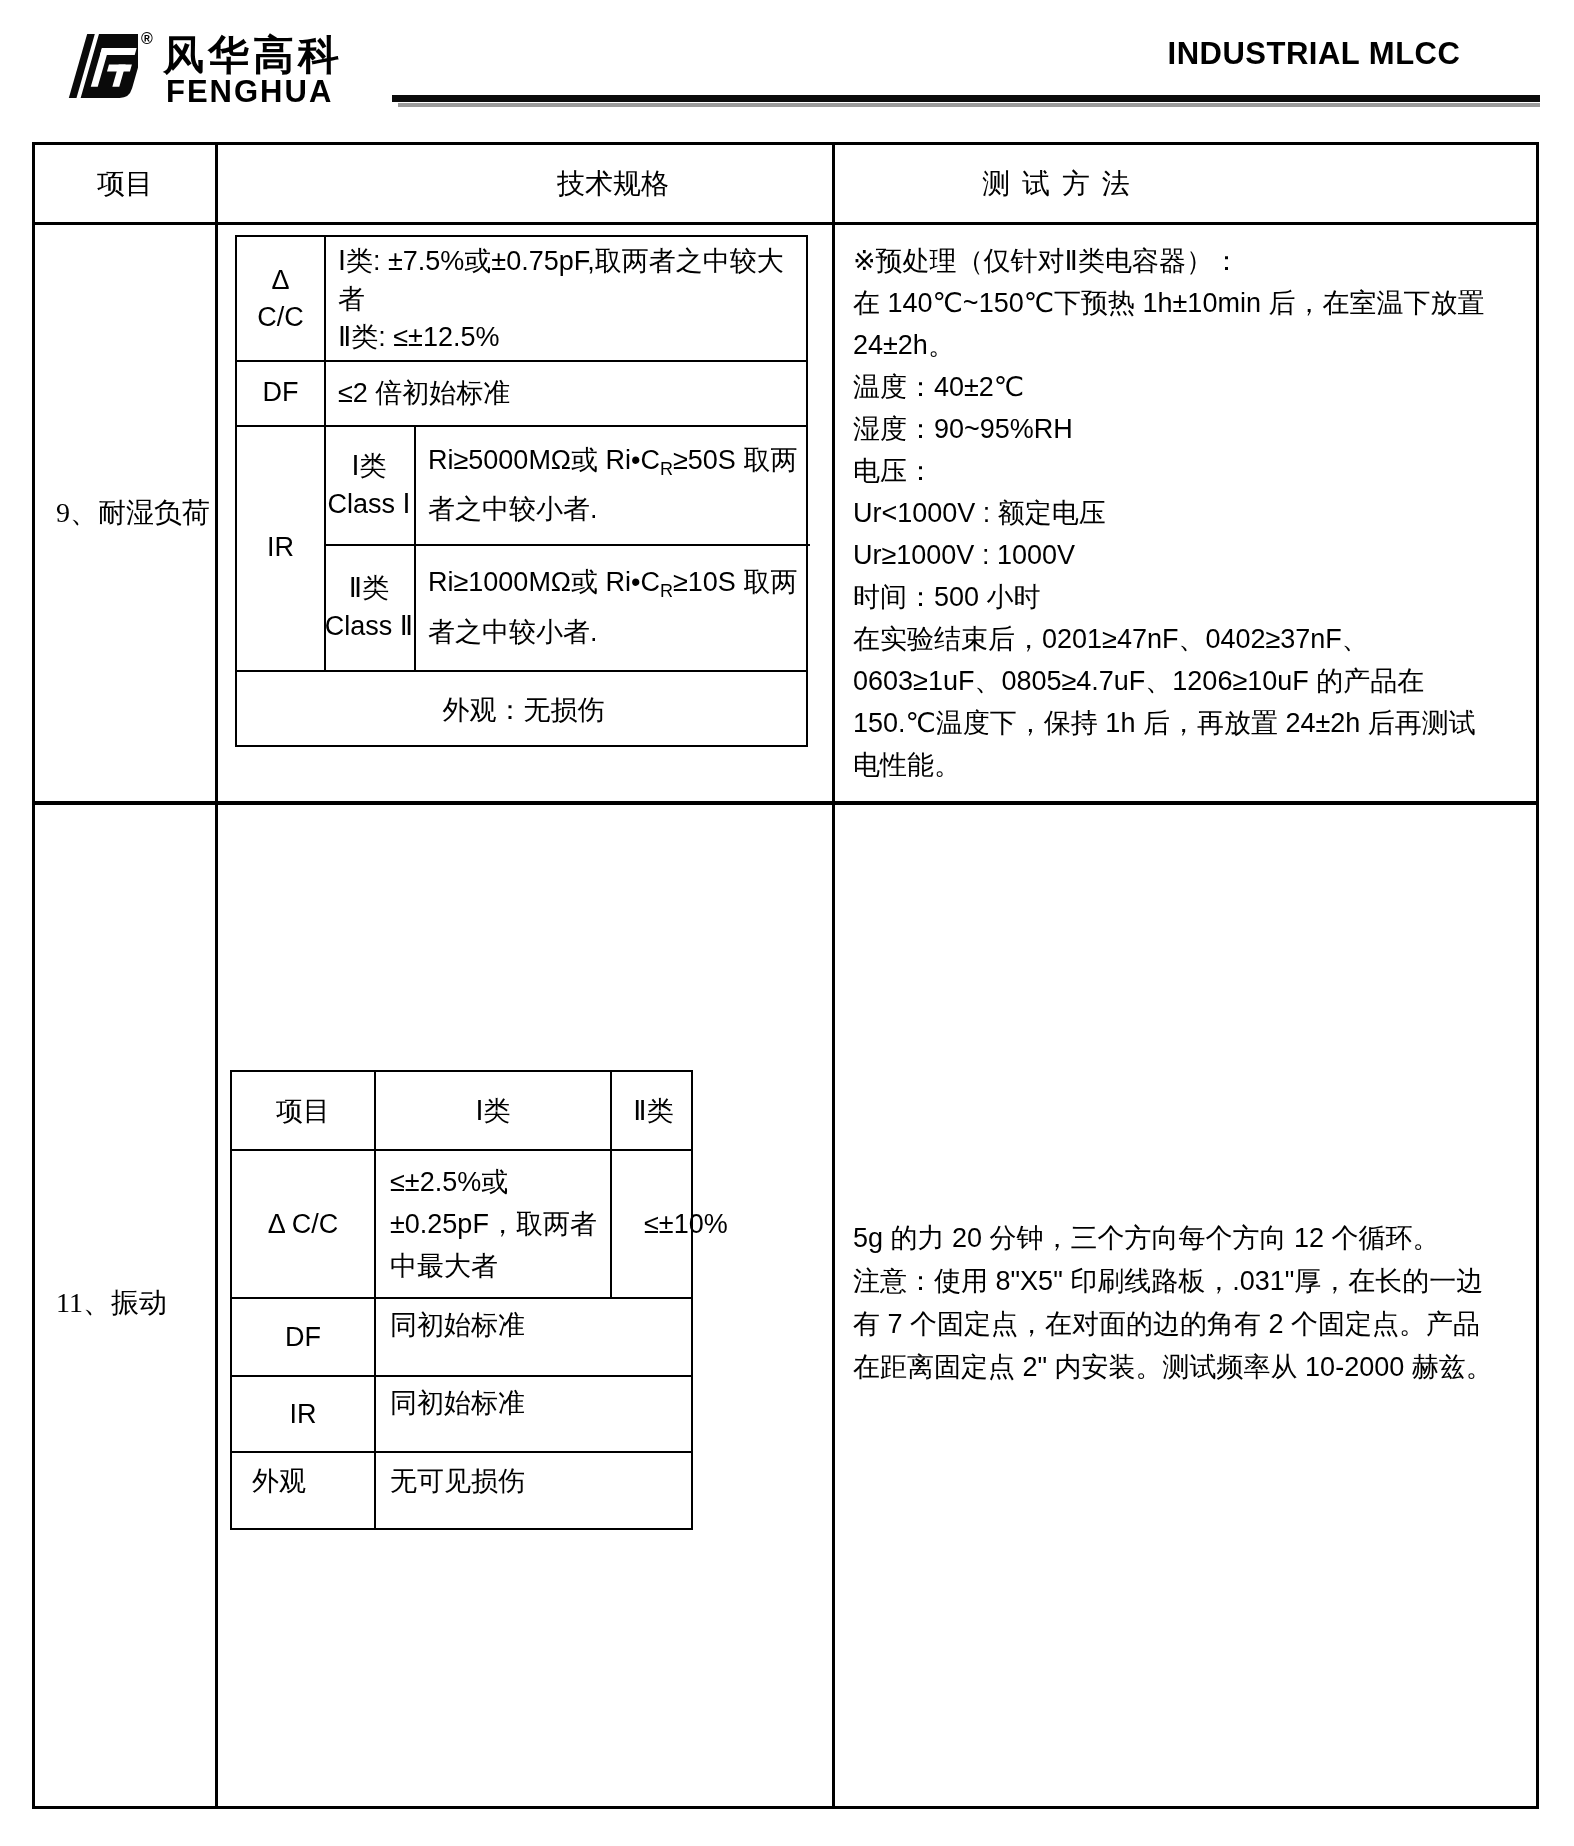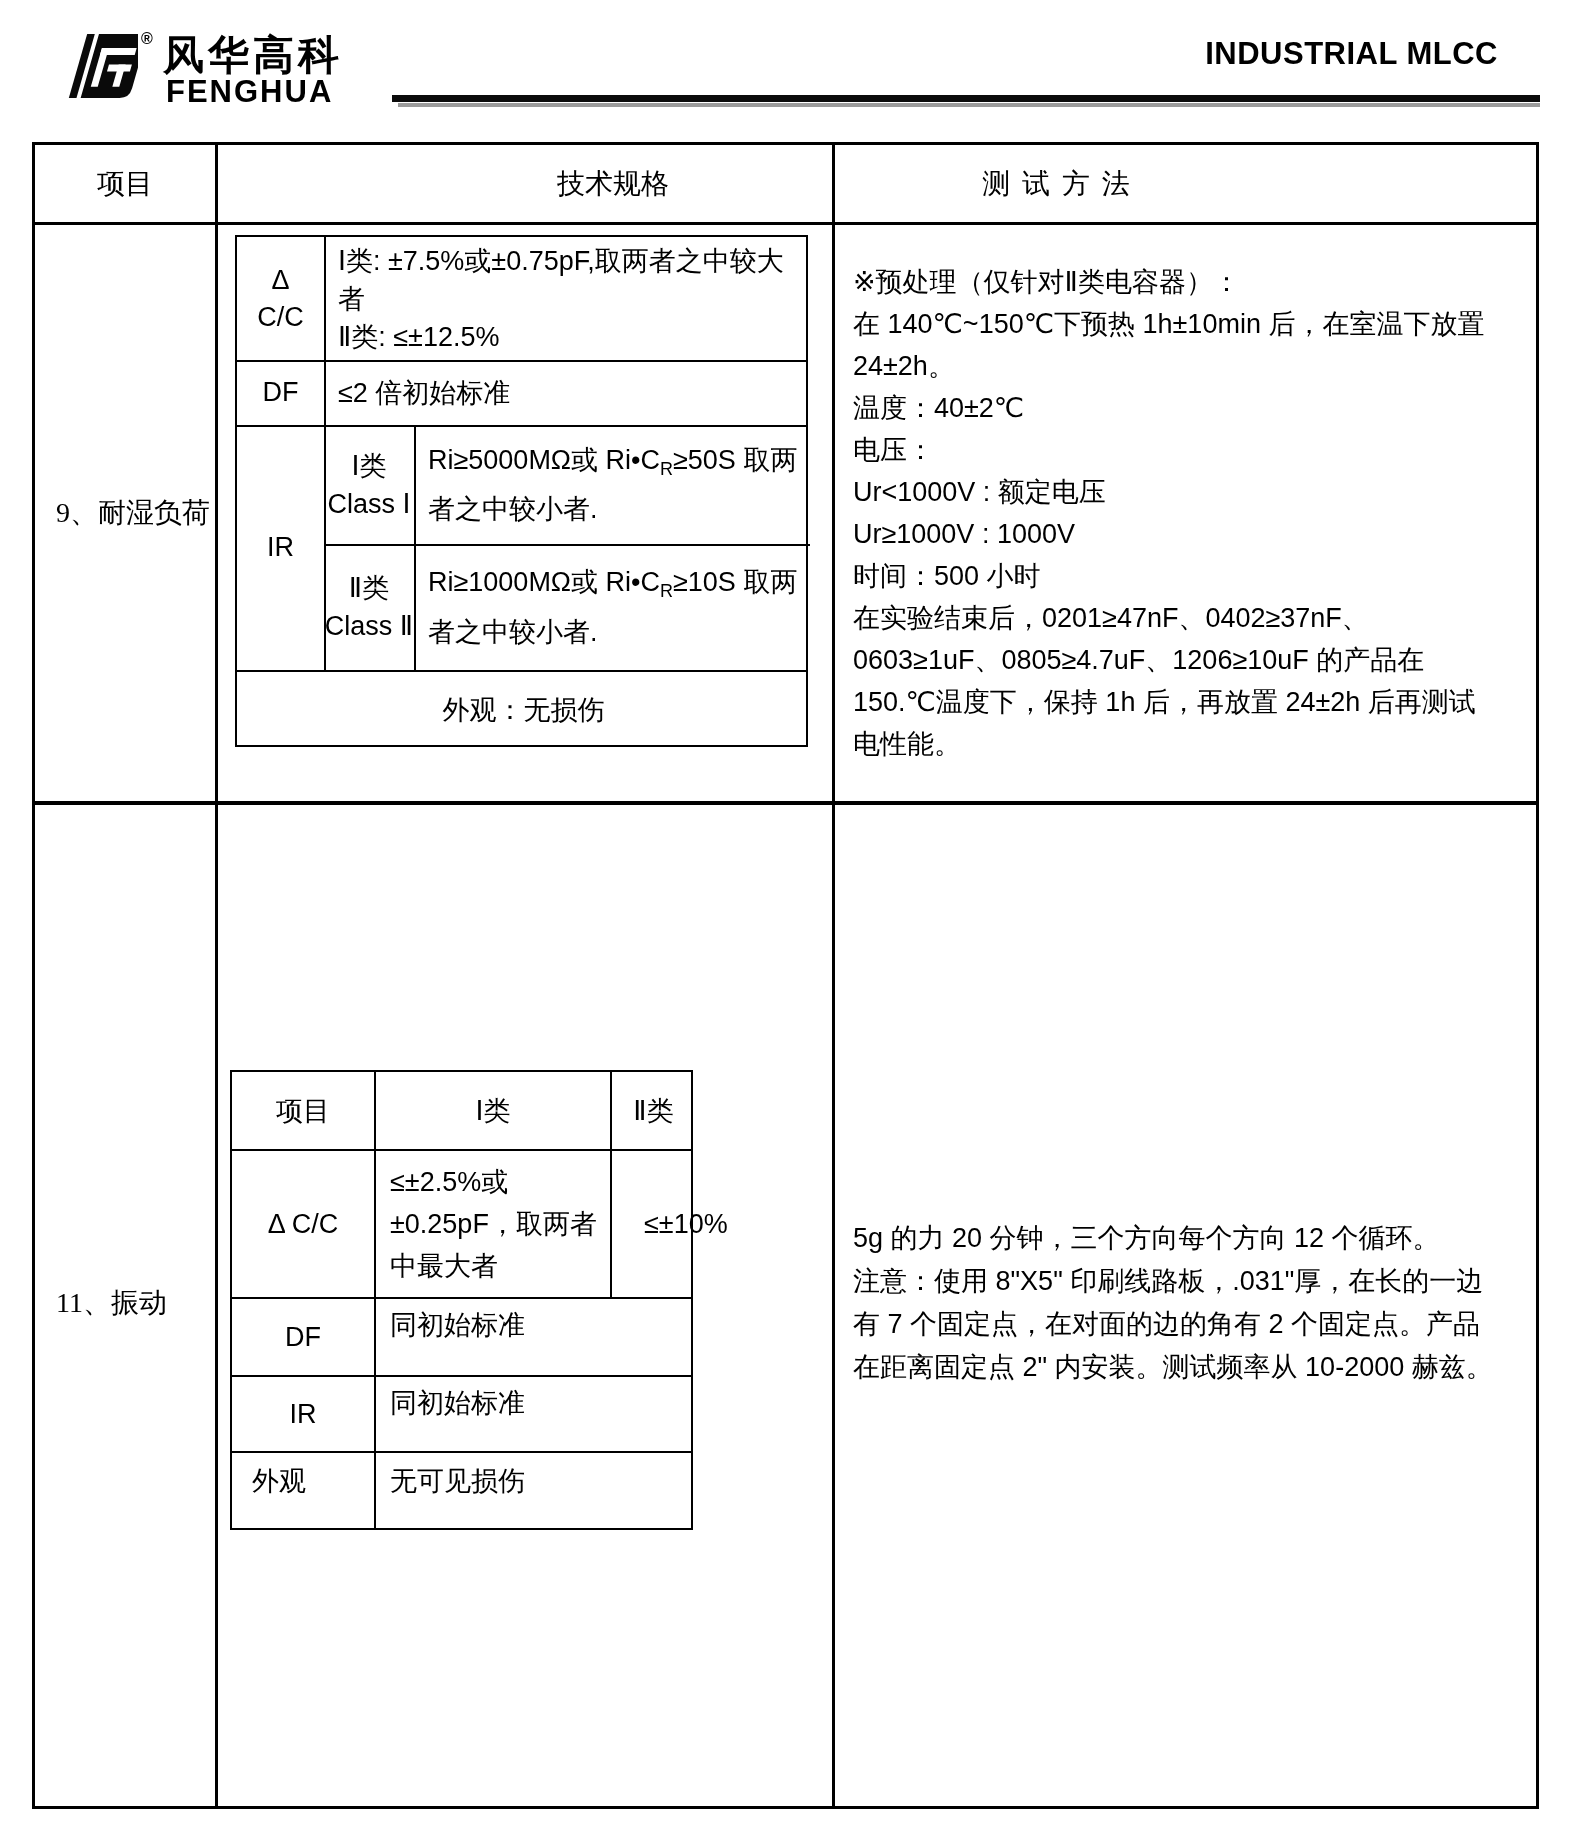--- a/index.html
+++ b/index.html
@@ -5,21 +5,21 @@
   html,body{margin:0;padding:0;background:#fff;}
   .page{position:relative;width:1574px;height:1846px;background:#fff;overflow:hidden;
         font-family:"Liberation Sans","DejaVu Sans",sans-serif;color:#000;}
   .abs{position:absolute;box-sizing:border-box;}
 
   
   .logo{position:absolute;left:56px;top:22px;}
   .reg{position:absolute;left:141px;top:30px;font-size:16px;font-weight:700;}
   .brand-cn{position:absolute;left:163px;top:28px;font-size:41px;font-weight:700;letter-spacing:4px;}
   .brand-en{position:absolute;left:166px;top:74px;font-size:31px;font-weight:700;letter-spacing:2px;}
-  .doc-title{position:absolute;left:1130px;top:36px;width:368px;text-align:right;
+  .doc-title{position:absolute;left:1130px;top:36px;width:368px;text-align:center;
              font-size:31px;font-weight:700;letter-spacing:0.5px;}
   .rule-black{position:absolute;left:392px;top:95px;width:1148px;height:7px;background:#0b0b0b;}
   .rule-gray{position:absolute;left:398px;top:103px;width:1142px;height:4px;background:#9b9b9b;}
 
   
   .maintable{position:absolute;left:32px;top:142px;width:1501px;height:1661px;
              border:3px solid #000;font-size:27px;}
   .vline,.hline{position:absolute;background:#000;}
   .v1{left:180px;top:0;width:3px;height:100%;}
   .v2{left:797px;top:0;width:3px;height:100%;}
@@ -159,20 +159,21 @@
         <span><span>Ri≥1000MΩ或 Ri•C</span><sub>R</sub><span>≥10S 取两者之中较小者.</span></span>
       </div>
 
       <div class="abs cc t1-d">外观：无损伤</div>
     </div>
 
     <div class="abs method method9">
       <p class="mline">※预处理（仅针对Ⅱ类电容器）：</p>
       <p class="mline">在 140℃~150℃下预热 1h±10min 后，在室温下放置 24±2h。</p>
       <p class="mline">温度：40±2℃</p>
+      <p class="mline">湿度：90~95%RH</p>
       <p class="mline">电压：</p>
       <p class="mline">Ur&lt;1000V : 额定电压</p>
       <p class="mline">Ur≥1000V : 1000V</p>
       <p class="mline">时间：500 小时</p>
       <p class="mline">在实验结束后，0201≥47nF、0402≥37nF、0603≥1uF、0805≥4.7uF、1206≥10uF 的产品在 150.℃温度下，保持 1h 后，再放置 24±2h 后再测试电性能。</p>
     </div>
 
     <div class="abs rowlabel item11">11、振动</div>
 
     <div class="abs t2">

